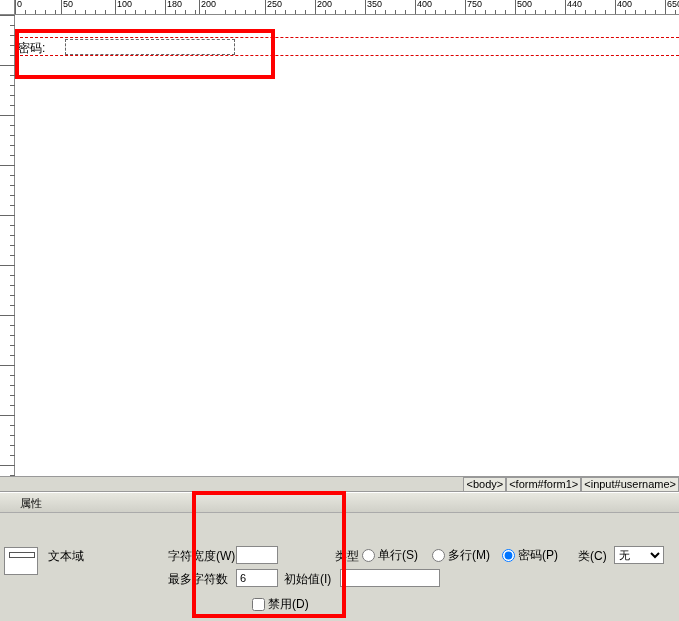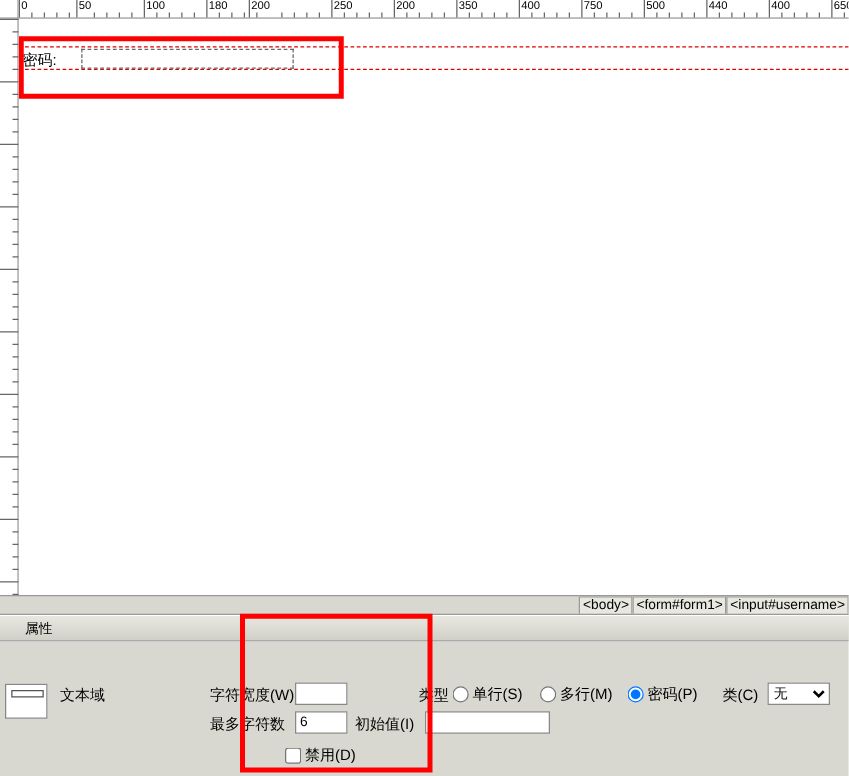--- a/index.html
+++ b/index.html
@@ -47,21 +47,21 @@
 .lbl-type { top: 7px; left: 335px; }
 
 .radio-row { position: absolute; top: 6px; display: flex; align-items: center; gap: 3px; }
 .radio-row input { margin: 0; }
 .r1 { left: 362px; } .r2 { left: 432px; } .r3 { left: 502px; }
 .lbl-class { top: 7px; left: 578px; }
 .sel-class { position: absolute; top: 5px; left: 614px; width: 50px; height: 18px; border: 1px solid #888; background: #fff; font-size: 11px; font-family: inherit; }
 
 .chk-row { position: absolute; display: flex; align-items: center; gap: 3px; font-size: 12px; }
 .chk-row input { margin: 0; width: 13px; height: 13px; }
-.c1 { top: 55px; left: 228px; } .c2 { top: 78px; left: 240px; }
+.c1 { top: 55px; left: 252px; } .c2 { top: 78px; left: 240px; }
 
 .red-box-2 { position: absolute; top: 491px; left: 192px; width: 154px; height: 127px; border: 4px solid #f00; pointer-events: none; }
 </style>
 </head>
 <body>
 
 <div class="ruler-corner"></div>
 
 <div class="ruler-h" id="ruler-h">
     <div class="tick major" style="left: 0px;">0</div>

